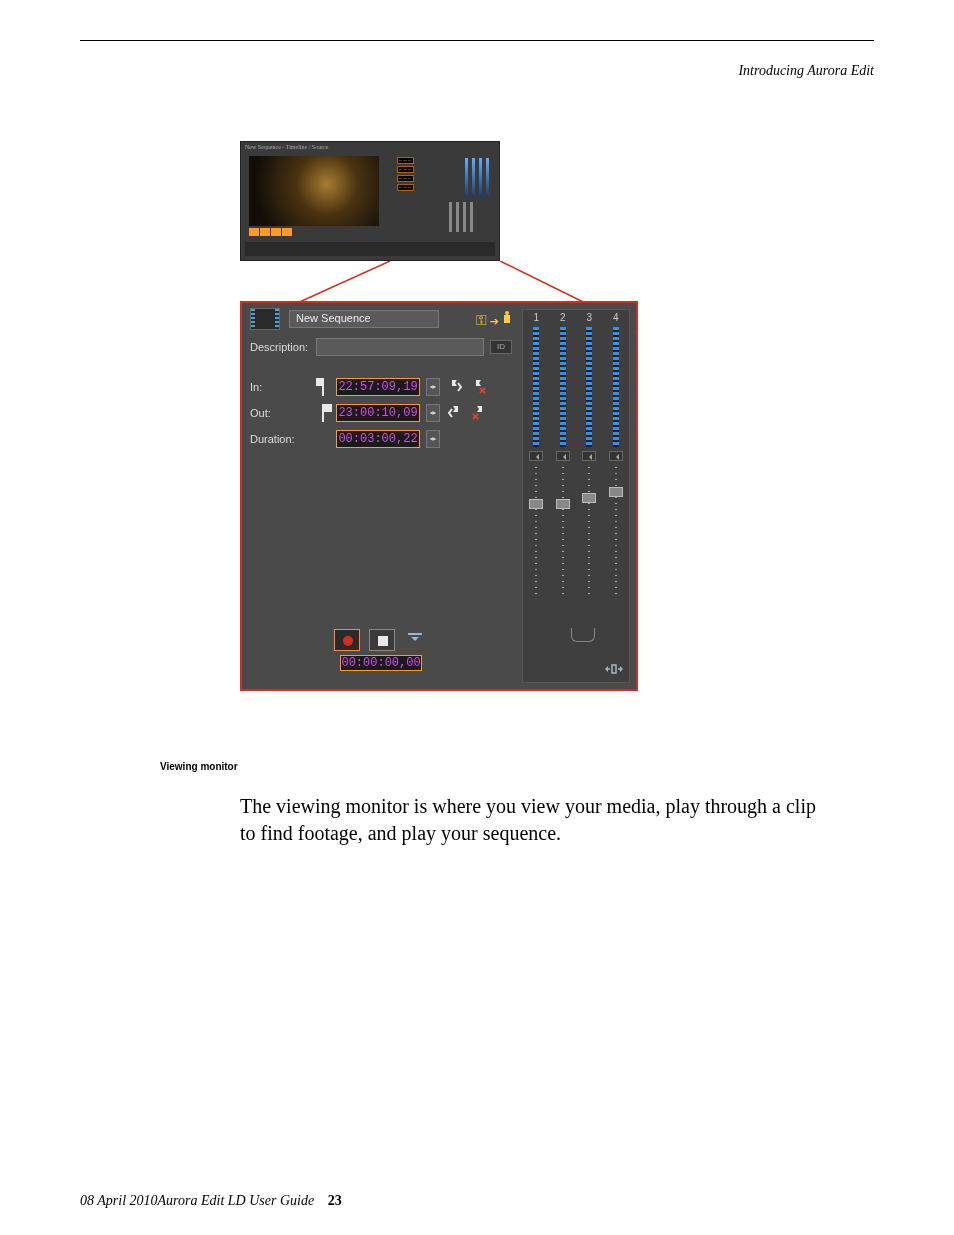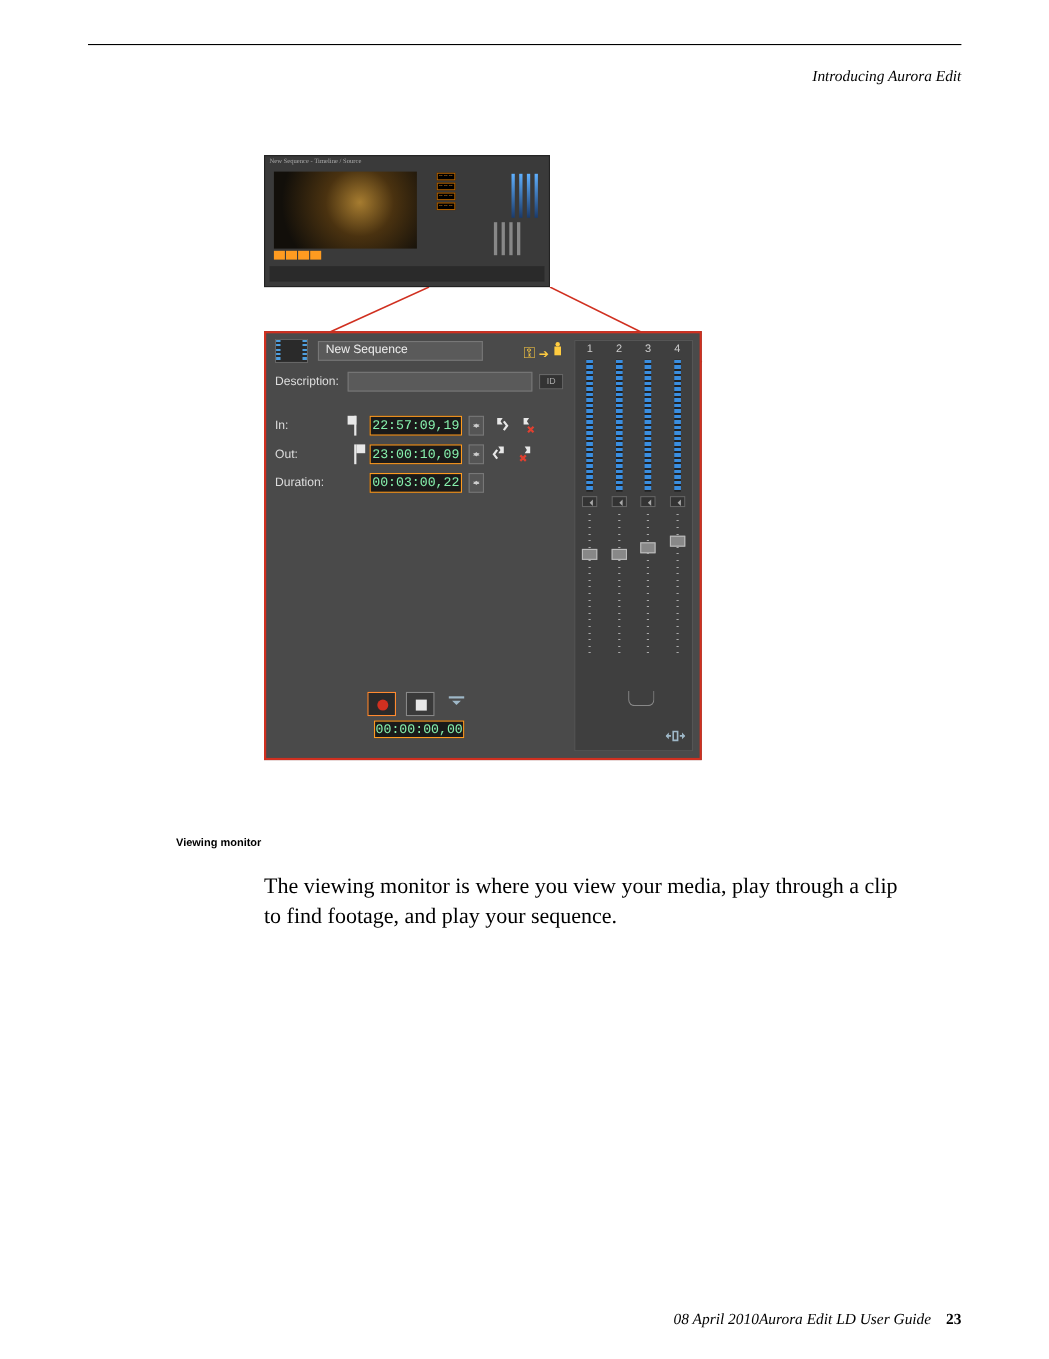--- a/index.html
+++ b/index.html
@@ -100,21 +100,21 @@
     width:14px; height:18px; position:relative;
   }
   .flag-icon::before{content:"";position:absolute;left:6px;top:0;width:2px;height:18px;background:#e8e8e8;}
   .flag-icon.in::after{content:"";position:absolute;left:0;top:0;width:8px;height:8px;background:#e8e8e8;}
   .flag-icon.out::after{content:"";position:absolute;left:8px;top:0;width:8px;height:8px;background:#e8e8e8;}
   .flag-icon.split::after{content:"";position:absolute;left:0;top:6px;width:14px;height:6px;background:#e8e8e8;}
 
   .tc-box {
     width:84px; height:18px;
     background:#1a1a1a; border:1px solid #ff9b20;
-    color:#86efac; font-family:"Courier New",monospace; font-size:12px;
+    color:#d946ef; font-family:"Courier New",monospace; font-size:12px;
     text-align:center; line-height:16px;
     position:relative;
   }
   .spin {
     display:inline-block; width:14px; height:18px;
     background:#555; border:1px solid #777;
     position:relative; vertical-align:top;
   }
   .spin::before{content:"";position:absolute;left:3px;top:3px;border:3px solid transparent;border-bottom-color:#ccc;}
   .spin::after{content:"";position:absolute;left:3px;bottom:3px;border:3px solid transparent;border-top-color:#ccc;}
@@ -177,21 +177,21 @@
     position:absolute; left:80px; top:720px;
     font-family: Arial, Helvetica, sans-serif;
     font-weight: bold; font-size: 10px;
   }
   .body-text {
     position:absolute; left:160px; top:752px; right:40px;
     font-size: 20px; line-height: 1.35;
   }
   .footer {
     position:absolute; left:0; right:0; bottom:-34px;
-    display:flex; justify-content:flex-end;
+    display:flex; justify-content:flex-start;
     font-size:14px;
   }
   .footer .date{ font-style: italic;}
   .footer .guide{ font-style: italic;}
   .footer .pg{ font-weight:bold; font-style:normal; margin-left:10px;}
 </style>
 </head>
 <body>
 
 <div class="page">

